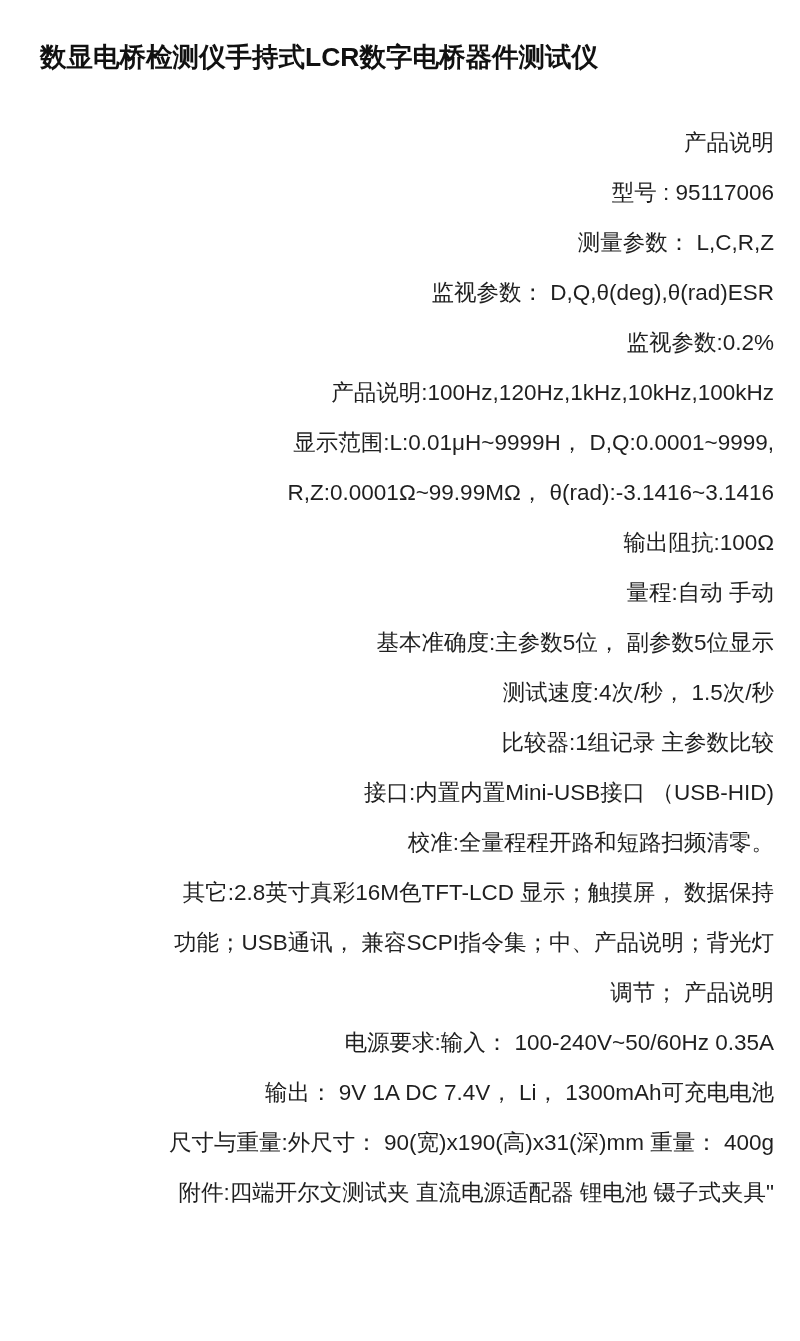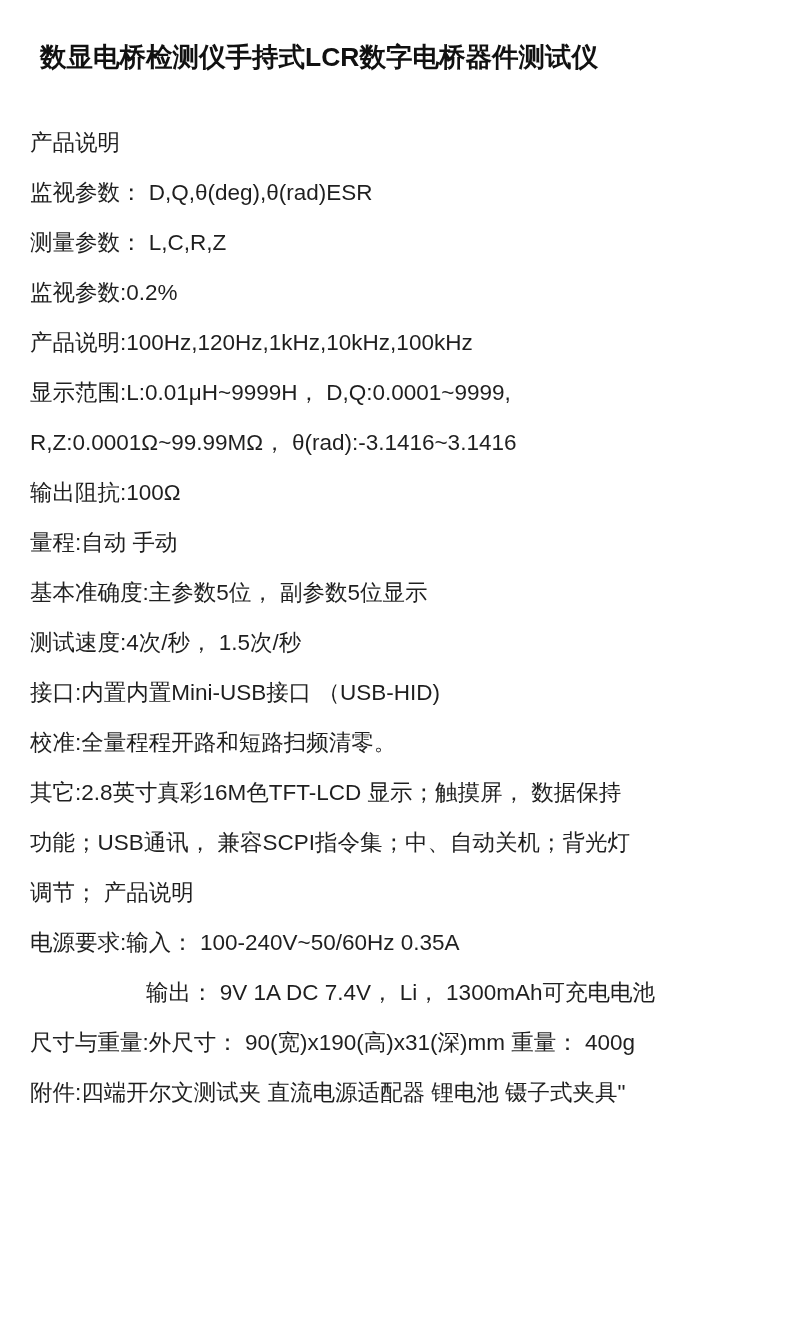--- a/index.html
+++ b/index.html
@@ -35,45 +35,48 @@
     padding: 0;
     list-style: none;
   }
   .spec-line {
     font-size: 22.5px;
     line-height: 50px;
     color: #1f1f1f;
     margin-left: 4px;
     white-space: pre-wrap;
     word-break: break-all;
+    text-align: right;
   }
   .spec-line.indent {
     padding-left: 116px;
   }
 </style>
 </head>
 <body>
 
 <div class="page">
   <h1 class="doc-title">数显电桥检测仪手持式LCR数字电桥器件测试仪</h1>
   <div class="spec-list">
     <div class="spec-line">产品说明</div>
+    <div class="spec-line">型号 : 95117006</div>
+    <div class="spec-line">测量参数： L,C,R,Z</div>
     <div class="spec-line">监视参数： D,Q,θ(deg),θ(rad)ESR</div>
-    <div class="spec-line">测量参数： L,C,R,Z</div>
     <div class="spec-line">监视参数:0.2%</div>
     <div class="spec-line">产品说明:100Hz,120Hz,1kHz,10kHz,100kHz</div>
     <div class="spec-line">显示范围:L:0.01μH~9999H， D,Q:0.0001~9999,</div>
     <div class="spec-line">R,Z:0.0001Ω~99.99MΩ， θ(rad):-3.1416~3.1416</div>
     <div class="spec-line">输出阻抗:100Ω</div>
     <div class="spec-line">量程:自动 手动</div>
     <div class="spec-line">基本准确度:主参数5位， 副参数5位显示</div>
     <div class="spec-line">测试速度:4次/秒， 1.5次/秒</div>
+    <div class="spec-line">比较器:1组记录 主参数比较</div>
     <div class="spec-line">接口:内置内置Mini-USB接口 （USB-HID)</div>
     <div class="spec-line">校准:全量程程开路和短路扫频清零。</div>
     <div class="spec-line">其它:2.8英寸真彩16M色TFT-LCD 显示；触摸屏， 数据保持</div>
-    <div class="spec-line">功能；USB通讯， 兼容SCPI指令集；中、自动关机；背光灯</div>
+    <div class="spec-line">功能；USB通讯， 兼容SCPI指令集；中、产品说明；背光灯</div>
     <div class="spec-line">调节； 产品说明</div>
     <div class="spec-line">电源要求:输入： 100-240V~50/60Hz 0.35A</div>
     <div class="spec-line indent">输出： 9V 1A DC 7.4V， Li， 1300mAh可充电电池</div>
     <div class="spec-line">尺寸与重量:外尺寸： 90(宽)x190(高)x31(深)mm 重量： 400g</div>
     <div class="spec-line">附件:四端开尔文测试夹 直流电源适配器 锂电池 镊子式夹具"</div>
   </div>
 </div>
 
 </body></html>

